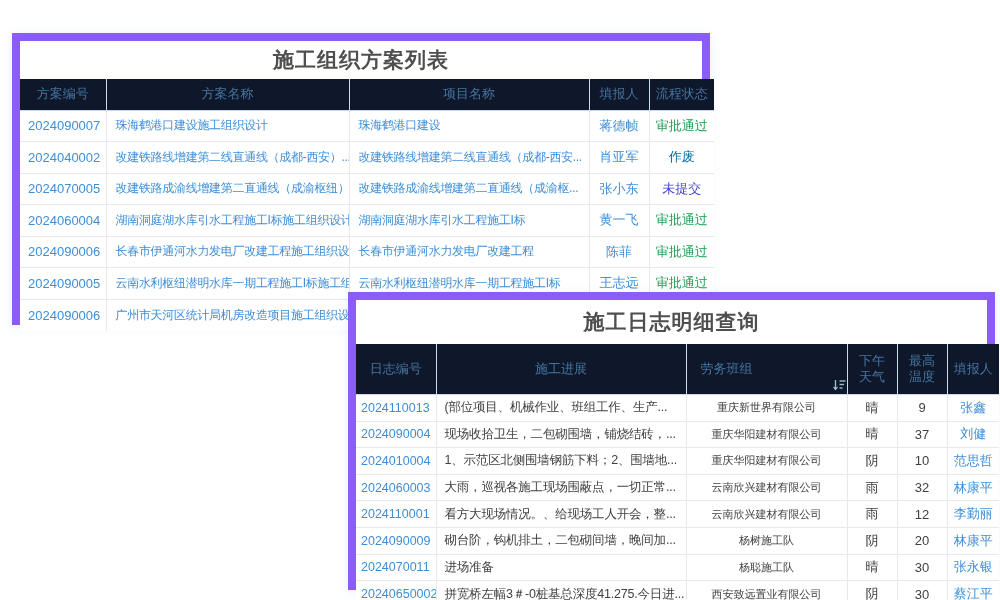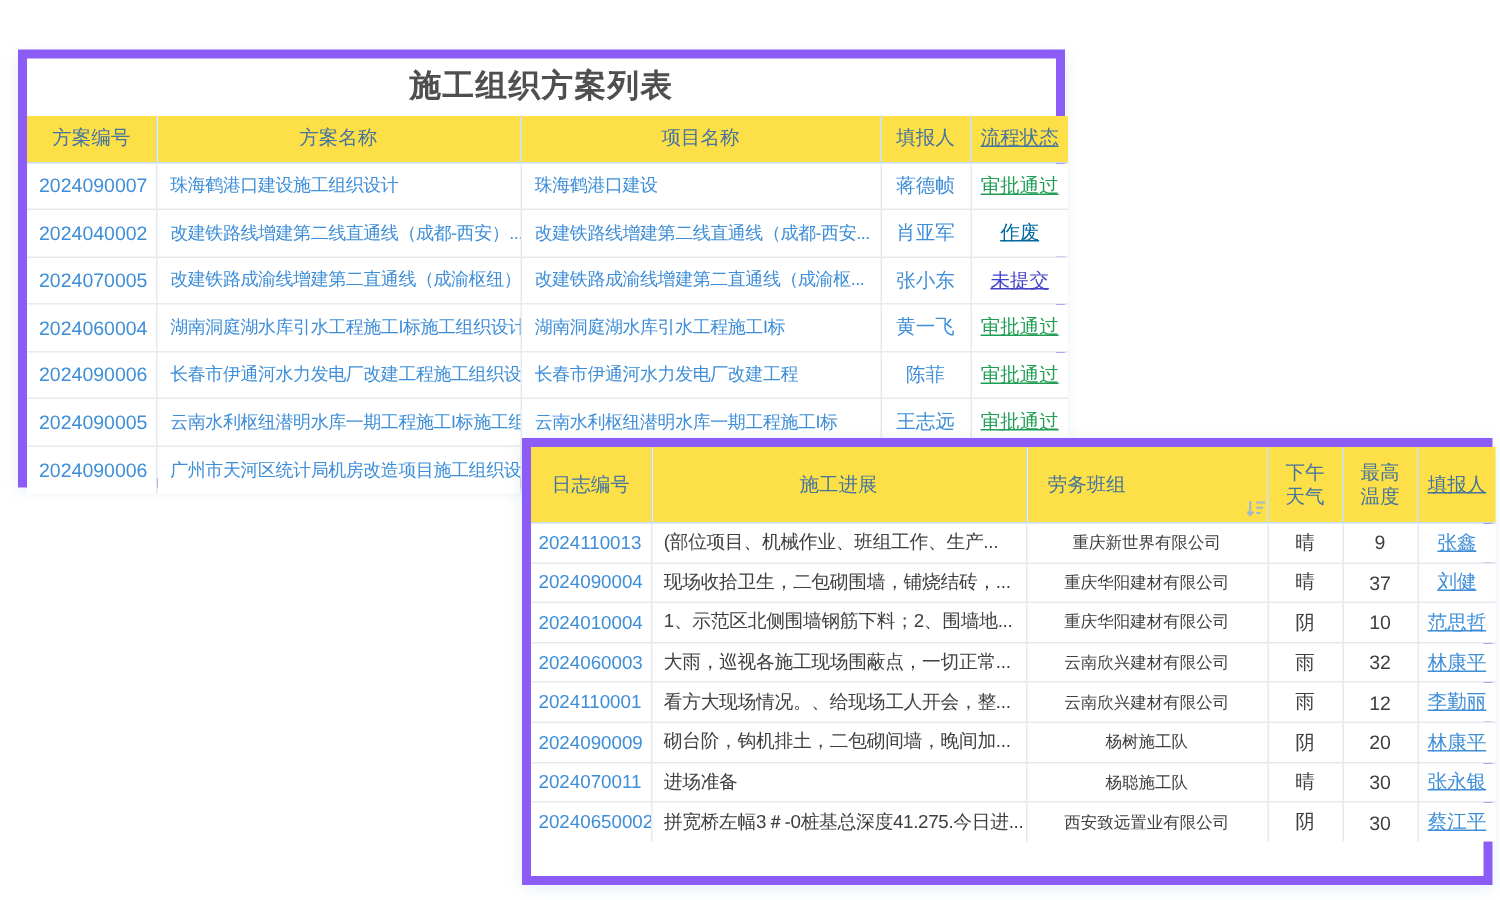--- a/index.html
+++ b/index.html
@@ -4,46 +4,46 @@
 <style>
   html,body{margin:0;padding:0;}
   body{
     width:1000px;height:600px;position:relative;overflow:hidden;
     background:#ffffff;
     font-family:"Liberation Sans","DejaVu Sans",sans-serif;
     color:#3b3b3b;
   }
   .window{
     position:absolute;background:#fff;
-    border:6px solid #8b5cf6;box-sizing:border-box;
+    border:8px solid #8b5cf6;box-sizing:border-box;
     box-shadow:0 2px 10px rgba(40,120,180,0.12);
   }
   #plan-window{left:12px;top:33px;width:698px;height:292px;z-index:1;}
   #log-window{left:348px;top:292px;width:647px;height:298px;z-index:2;}
   .window-title{
     text-align:center;font-weight:bold;color:#4f4f4f;
     font-size:21px;letter-spacing:1px;
   }
   #plan-window .window-title{line-height:38px;height:38px;}
   #log-window .window-title{line-height:44px;height:44px;}
   table{border-collapse:collapse;table-layout:fixed;width:100%;}
   th,td{
     overflow:hidden;white-space:nowrap;box-sizing:border-box;
     font-weight:normal;
   }
   thead th{
-    background:#fde047;color:#44749f;font-size:13px;
+    background:#0f172a;color:#44749f;font-size:13px;
     border:1px solid #c6dbee;text-align:center;vertical-align:middle;
   }
   tbody td{
     border:1px solid #e6eaee;background:#ffffff;font-size:13px;
     text-align:center;vertical-align:middle;
   }
   th:first-child,td:first-child{border-left:none;}
-  th:last-child,td:last-child{border-right:none;text-decoration:underline;}
+  th:last-child,td:last-child{border-right:none;}
   thead th{border-top:none;}
   tbody tr:last-child td{border-bottom:none;}
   
   #plan-window thead tr{height:31px;}
   #plan-window tbody tr{height:31.5px;}
   #plan-window td.cell-id{text-align:left;padding-left:8px;color:#3e8ed8;}
   #plan-window td.cell-name{
     text-align:left;padding-left:9px;color:#3e8ed8;
     font-size:12px;letter-spacing:-0.3px;margin-left:40px;
   }
@@ -51,21 +51,21 @@
   
   #log-window thead tr{height:40px;}
   #log-window tbody tr{height:26.6px;}
   #log-window thead th{line-height:16px;white-space:pre-line;}
   #log-window td.cell-id{text-align:left;padding-left:5px;padding-right:0;color:#3e8ed8;font-size:12.5px;}
   #log-window td.cell-progress{text-align:left;padding-left:8px;font-size:12.5px;color:#3f3f3f;letter-spacing:-0.2px;}
   #log-window td.cell-team{color:#3f3f3f;font-size:11px;}
   #log-window td.cell-plain{color:#3f3f3f;}
   #log-window td.cell-reporter{color:#3e8ed8;margin-left:12px;}
   .status{font-size:13px;}
-  .status[data-status="approved"]{color:#1f9e54;text-decoration:underline;}
+  .status[data-status="approved"]{color:#1f9e54;}
   .status[data-status="voided"]{color:#0369a1;}
   .status[data-status="unsubmitted"]{color:#4341c9;}
   .th-flex{display:flex;align-items:center;justify-content:space-between;gap:15px;margin-left:13px;}
   .sort-icon{display:inline-block;width:13px;height:12px;}
   .sort-icon svg{display:block;}
 </style>
 </head>
 <body>
 
 <div class="window" id="plan-window">
@@ -135,20 +135,21 @@
         <td class="cell-name">广州市天河区统计局机房改造项目施工组织设计</td>
         <td class="cell-name"></td>
         <td class="cell-reporter"></td>
         <td class="status" data-status=""></td>
       </tr>
     </tbody>
   </table>
 </div>
 
 <div class="window" id="log-window">
+  <div class="window-title">施工日志明细查询</div>
   <table>
     <colgroup>
         <col style="width:80px">
         <col style="width:250px">
         <col style="width:161px">
         <col style="width:50px">
         <col style="width:50px">
         <col style="width:52px">
       </colgroup>
     <thead>

